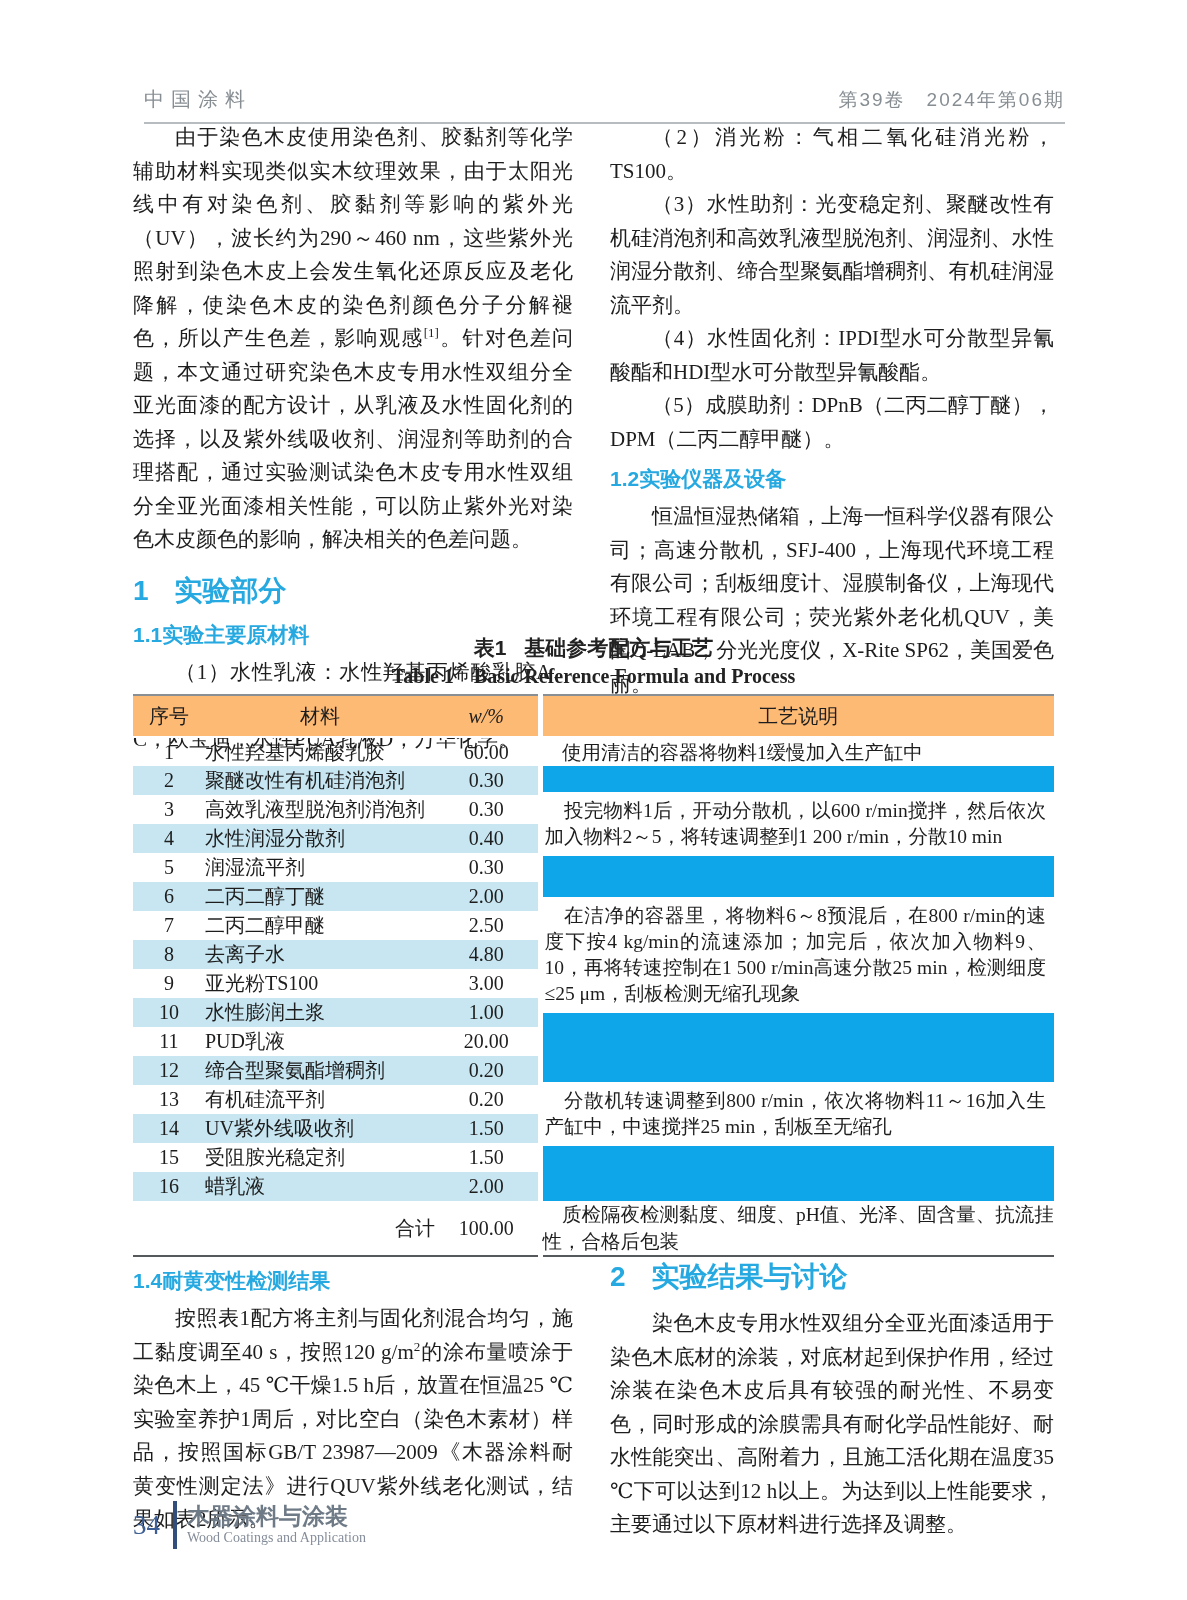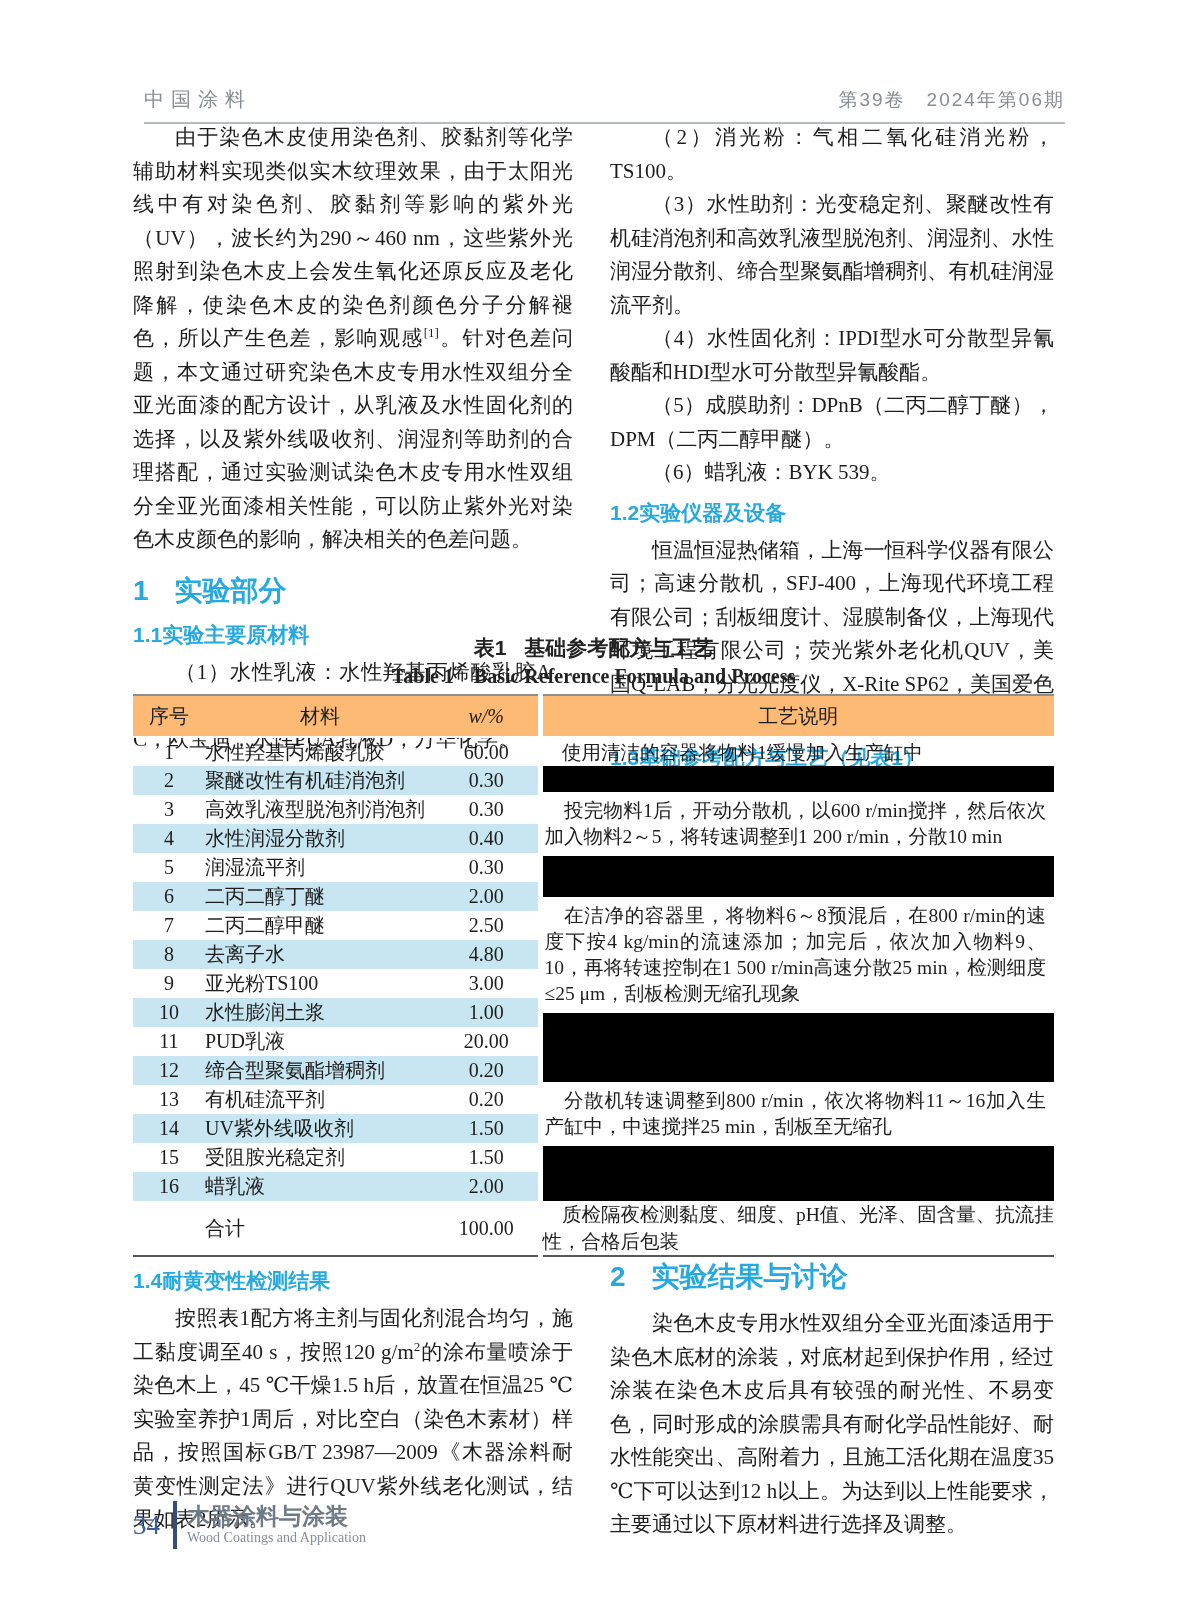--- a/index.html
+++ b/index.html
@@ -73,28 +73,28 @@
   col.c-no  { width:72px; }
   col.c-mat { width:230px; }
   col.c-w   { width:105px; }
   col.c-proc{ width:514px; }
   td.no { text-align:center; }
   td.mat { text-align:left; padding-left:22px; }
   td.w { text-align:center; }
   tr.stripe td.no, tr.stripe td.mat, tr.stripe td.w { background:#c7e6f1; }
   td.proc, td.proc-merged, th.col-proc { border-left:5px solid #ffffff; }
   td.proc { text-align:left; padding-left:2px; text-indent:1em; font-size:19.5px; }
-  td.proc-merged { background:#000000; vertical-align:middle; }
+  td.proc-merged { background:#0ea5e9; vertical-align:middle; }
   td.proc-merged .band {
     background:#ffffff; width:100%;
     padding:6px 8px 6px 2px; text-indent:1em; text-align:justify;
     font-size:19.5px; line-height:26px;
   }
   tr.total td { height:33px; }
-  tr.total td.mat { text-align:left; padding-left:0; }
+  tr.total td.mat { text-align:right; padding-left:0; }
 
   
   .footer {
     position:absolute; left:133px; top:1501px;
     display:flex; align-items:center;
   }
   .footer .pageno {
     font-size:27px; color:#3d5f95; margin-right:13px;
     font-family:"Liberation Serif","DejaVu Serif",serif;
   }
@@ -126,21 +126,20 @@
         <span>1.1</span>
         <span>实验主要原材料</span>
       </h2>
       <p class="body">（1）水性乳液：水性羟基丙烯酸乳胶A、水性聚氨酯分散体B，展辰涂料；水性PUA乳液C，欧宝迪；水性PUA乳液D，万华化学。</p>
     </div>
     <div class="col-r">
       <p class="body">（2）消光粉：气相二氧化硅消光粉，TS100。</p>
       <p class="body">（3）水性助剂：光变稳定剂、聚醚改性有机硅消泡剂和高效乳液型脱泡剂、润湿剂、水性润湿分散剂、缔合型聚氨酯增稠剂、有机硅润湿流平剂。</p>
       <p class="body">（4）水性固化剂：IPDI型水可分散型异氰酸酯和HDI型水可分散型异氰酸酯。</p>
       <p class="body">（5）成膜助剂：DPnB（二丙二醇丁醚），DPM（二丙二醇甲醚）。</p>
-      <p class="body">（6）蜡乳液：BYK 539。</p>
       <h2 class="sec">
         <span>1.2</span>
         <span>实验仪器及设备</span>
       </h2>
       <p class="body">恒温恒湿热储箱，上海一恒科学仪器有限公司；高速分散机，SFJ-400，上海现代环境工程有限公司；刮板细度计、湿膜制备仪，上海现代环境工程有限公司；荧光紫外老化机QUV，美国Q-LAB；分光光度仪，X-Rite SP62，美国爱色丽。</p>
       <h2 class="sec">
         <span>1.3</span>
         <span>基础参考配方与工艺（见表1）</span>
       </h2>
     </div>

